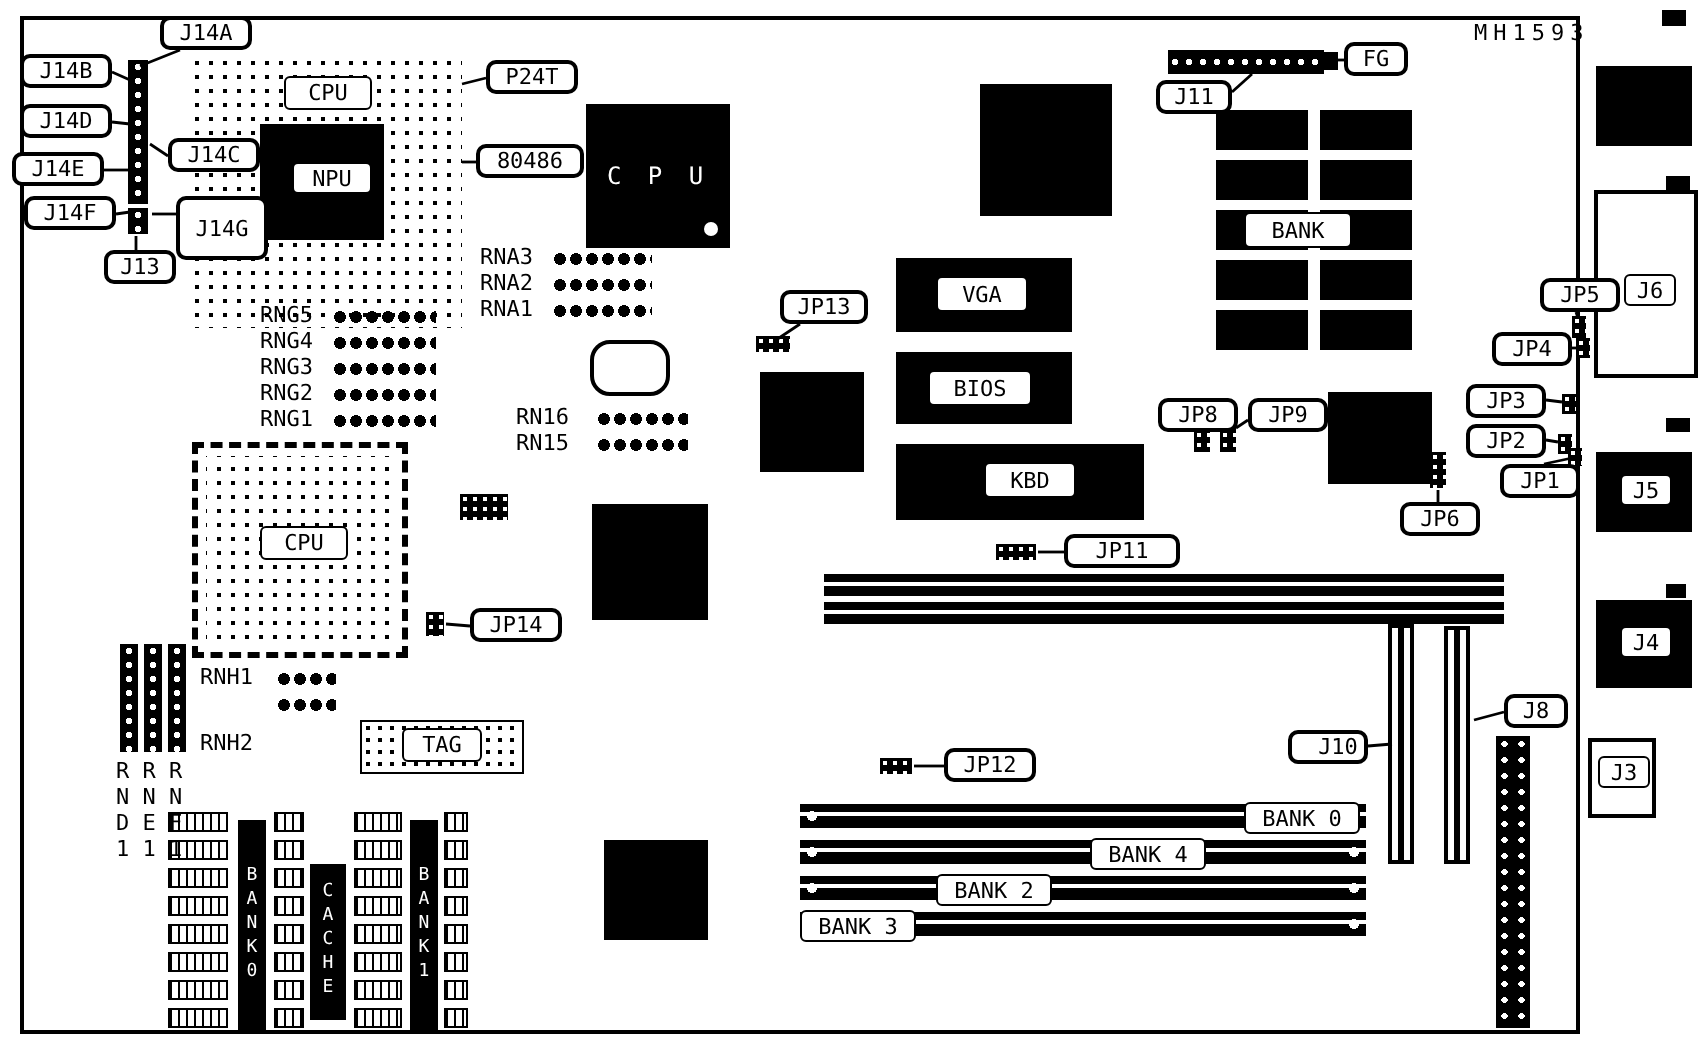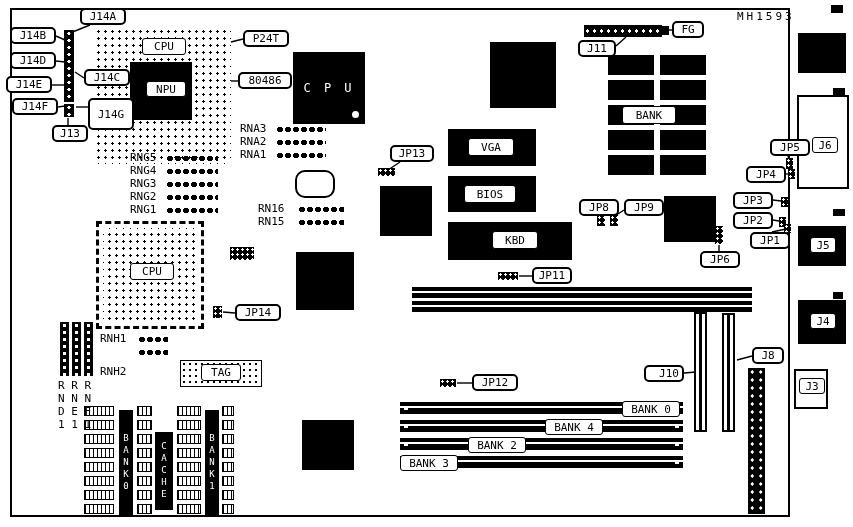--- a/index.html
+++ b/index.html
@@ -202,21 +202,21 @@
     <div class="callout" style="left: 84px; top: 69px; width: 46px; height: 17px;">J14C</div>
     <div class="callout" style="left: 88px; top: 98px; width: 46px; height: 32px;">J14G</div>
     <div class="callout" style="left: 52px; top: 125px; width: 36px; height: 17px;">J13</div>
     <div class="callout" style="left: 243px; top: 30px; width: 46px; height: 17px;">P24T</div>
     <div class="callout" style="left: 238px; top: 72px; width: 54px; height: 17px; text-align: right;">80486</div>
     <div class="callout" style="left: 390px; top: 145px; width: 44px; height: 17px;">JP13</div>
     <div class="callout" style="left: 578px; top: 40px; width: 38px; height: 17px;">J11</div>
     <div class="callout" style="left: 672px; top: 21px; width: 32px; height: 17px;">FG</div>
     <div class="callout" style="left: 547px; top: 199px; width: 40px; height: 17px; margin-left: 32px;">JP8</div>
     <div class="callout" style="left: 624px; top: 199px; width: 40px; height: 17px;">JP9</div>
-    <div class="callout" style="left: 532px; top: 267px; width: 40px; height: 17px;">JP11</div>
+    <div class="callout" style="left: 532px; top: 267px; width: 58px; height: 17px;">JP11</div>
     <div class="callout" style="left: 235px; top: 304px; width: 46px; height: 17px;">JP14</div>
     <div class="callout" style="left: 472px; top: 374px; width: 46px; height: 17px;">JP12</div>
     <div class="callout" style="left: 700px; top: 251px; width: 40px; height: 17px;">JP6</div>
     <div class="callout" style="left: 770px; top: 139px; width: 40px; height: 17px;">JP5</div>
     <div class="callout" style="left: 746px; top: 166px; width: 40px; height: 17px;">JP4</div>
     <div class="callout" style="left: 733px; top: 192px; width: 40px; height: 17px;">JP3</div>
     <div class="callout" style="left: 733px; top: 212px; width: 40px; height: 17px;">JP2</div>
     <div class="callout" style="left: 750px; top: 232px; width: 40px; height: 17px;">JP1</div>
     <div class="callout" style="left: 752px; top: 347px; width: 32px; height: 17px;">J8</div>
     <div class="callout" style="left: 644px; top: 365px; width: 40px; height: 17px; padding-left: 10px;">J10</div>

